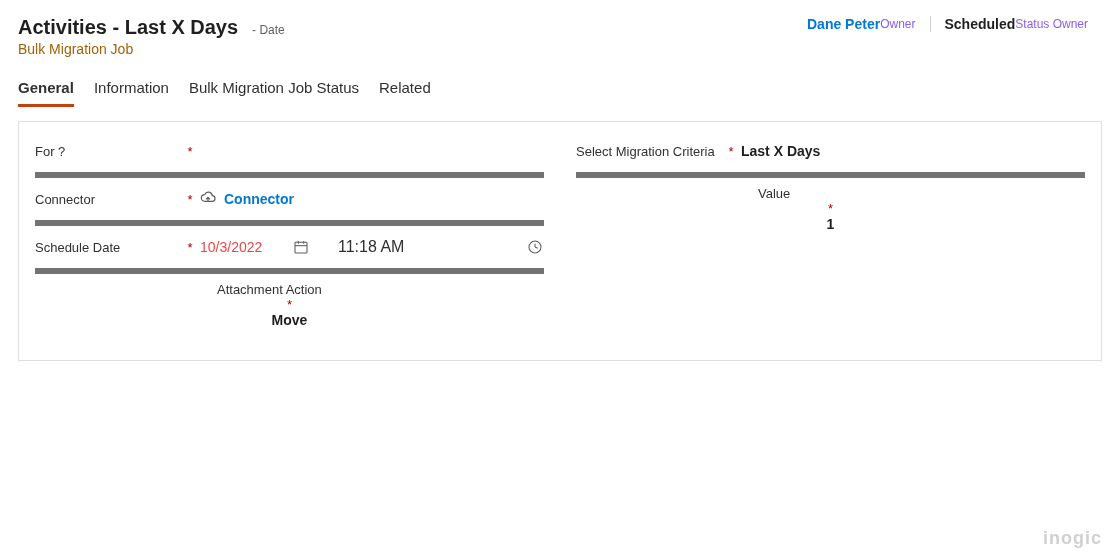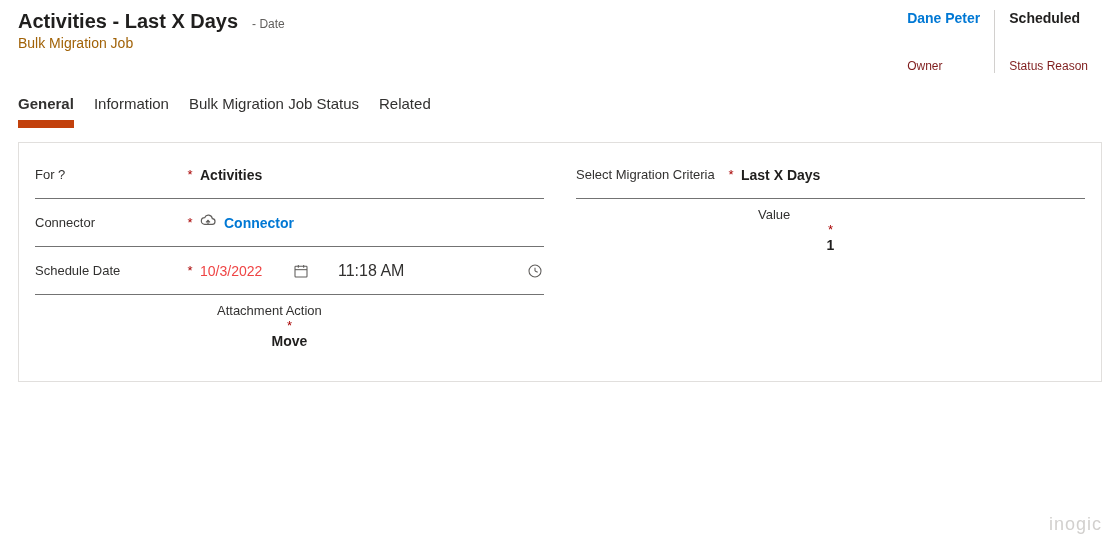--- a/index.html
+++ b/index.html
@@ -14,21 +14,21 @@
       background: #fff;
       width: 1120px;
       height: 557px;
       overflow: hidden;
       position: relative;
     }
     .header {
       display: flex;
       justify-content: space-between;
       align-items: flex-start;
-      padding: 10px 18px 4px 18px;
+      padding: 16px 18px 4px 18px;
     }
     .header-left {
       display: flex;
       flex-direction: column;
     }
     .title-row {
       display: flex;
       align-items: baseline;
       gap: 14px;
     }
@@ -46,74 +46,73 @@
       color: #a16207;
       margin-top: 2px;
     }
     .header-right {
       display: flex;
       align-items: flex-start;
       gap: 0;
     }
     .header-block {
       display: flex;
-      flex-direction: column;
+      flex-direction: row;
       padding: 0 14px;
       border-left: 1px solid #d2d0ce;
-      gap: 32px;
     }
     .header-block:first-child {
       border-left: none;
     }
     .owner-name {
       font-size: 14px;
       color: #0078d4;
       font-weight: 600;
     }
     .status-value {
       font-size: 14px;
       color: #201f1e;
       font-weight: 600;
     }
     .header-sublabel {
       font-size: 12px;
-      color: #7f1d1d;
+      color: #8b5cf6;
       margin-top: 1px;
     }
     .tabs {
       display: flex;
       gap: 20px;
       padding: 18px 18px 0 18px;
       border-bottom: none;
     }
     .tab {
       font-size: 15px;
       color: #323130;
       padding-bottom: 8px;
       cursor: pointer;
       border-bottom: 3px solid transparent;
     }
     .tab.active {
-      border-bottom: 8px solid #c2410c;
+      border-bottom: 3px solid #c2410c;
       font-weight: 600;
     }
     .form-container {
       margin: 14px 18px 0 18px;
       border: 1px solid #e1dfdd;
       padding: 8px 0 24px 0;
       display: flex;
     }
     .form-col {
       flex: 1;
       padding: 0 16px;
     }
     .field-row {
       display: flex;
       align-items: center;
-      border-bottom: 1px solid #737373;
+      border-bottom: 6px solid #737373;
       min-height: 48px;
       padding: 8px 0;
     }
     .field-row.no-border {
       border-bottom: none;
       flex-direction: column;
     }
     .field-label {
       width: 145px;
       font-size: 13px;
@@ -165,25 +164,25 @@
       width: 18px;
       height: 18px;
       color: #605e5c;
       cursor: pointer;
       display: flex;
       align-items: center;
       justify-content: center;
     }
     .watermark {
       position: absolute;
-      bottom: 22px;
+      bottom: 8px;
       right: 18px;
       font-size: 18px;
       color: #d2d0ce;
-      font-weight: 400;
+      font-weight: 700;
       letter-spacing: 1px;
     }
   </style>
 </head>
 <body>
 
 <div class="header">
   <div class="header-left">
     <div class="title-row">
       <div class="page-title">Activities - Last X Days</div>
@@ -191,38 +190,37 @@
     </div>
     <div class="subtitle">Bulk Migration Job</div>
   </div>
   <div class="header-right">
     <div class="header-block">
       <div class="owner-name">Dane Peter</div>
       <div class="header-sublabel">Owner</div>
     </div>
     <div class="header-block">
       <div class="status-value">Scheduled</div>
-      <div class="header-sublabel">Status Reason</div>
+      <div class="header-sublabel">Status Owner</div>
     </div>
   </div>
 </div>
 
 <div class="tabs">
   <div class="tab active">General</div>
   <div class="tab">Information</div>
   <div class="tab">Bulk Migration Job Status</div>
   <div class="tab">Related</div>
 </div>
 
 <div class="form-container">
   <div class="form-col">
     <div class="field-row">
       <div class="field-label">For ?</div>
       <div class="required-mark">*</div>
-      <div class="field-value">Activities</div>
     </div>
     <div class="field-row">
       <div class="field-label">Connector</div>
       <div class="required-mark">*</div>
       <div class="field-value link">
         <span>
           <svg class="sharepoint-icon" viewBox="0 0 24 24" stroke-width="1.8">
             <path d="M7 17a5 5 0 0 1 0-10 6 6 0 0 1 11.5 1.5A4 4 0 0 1 18 17H7z"></path>
             <path d="M12 11v6"></path>
             <path d="M9 14l3-3 3 3"></path>

